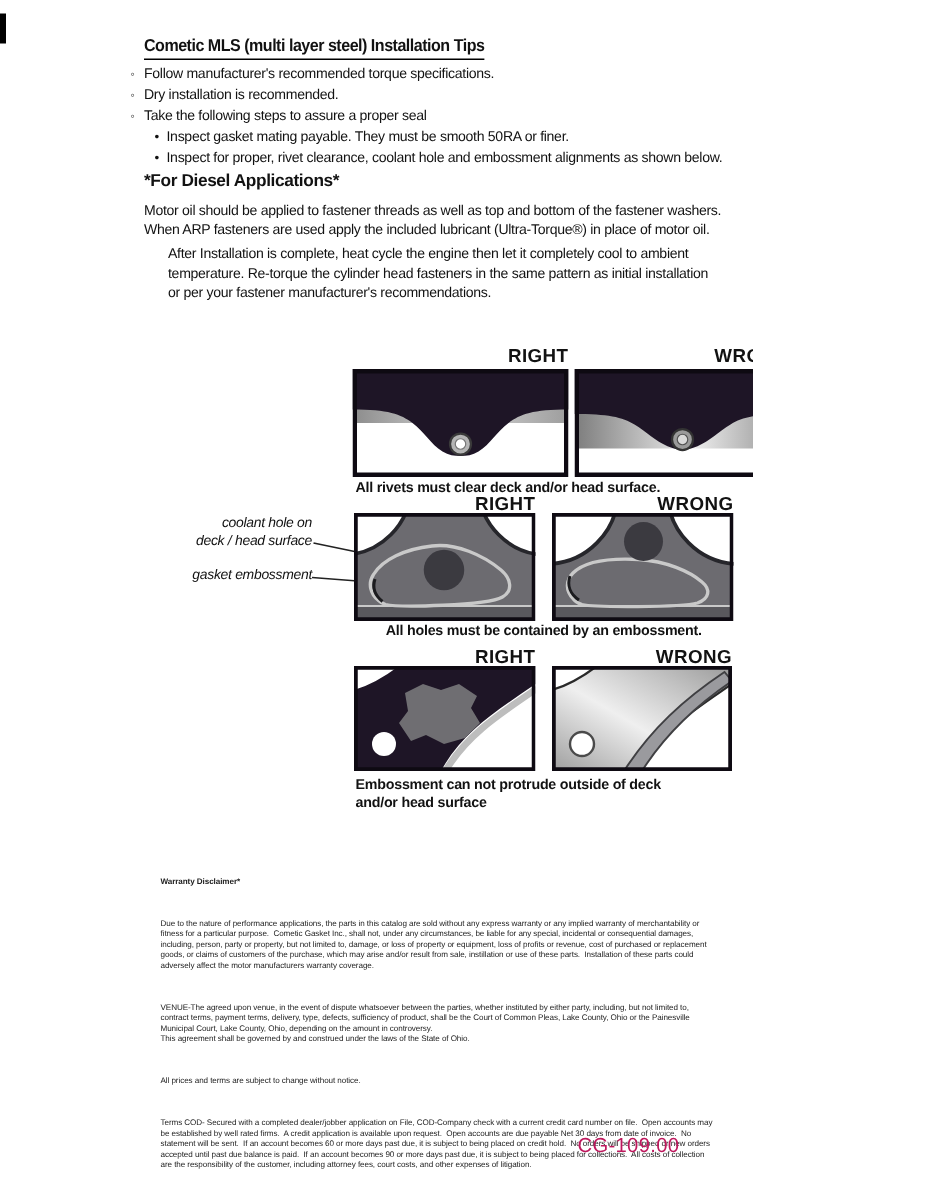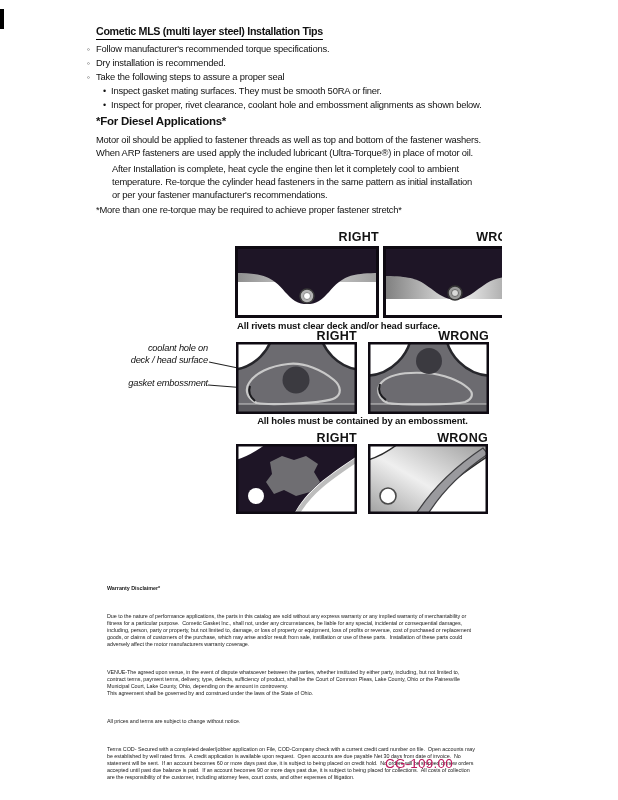--- a/index.html
+++ b/index.html
@@ -51,31 +51,30 @@
 <div class="page">
 
   <div class="abs corner-mark"></div>
 
   <div class="abs title">Cometic MLS (multi layer steel) Installation Tips</div>
 
   <div class="abs tips">
     <div class="tip-row"><span class="mk">◦</span><span>Follow manufacturer's recommended torque specifications.</span></div>
     <div class="tip-row"><span class="mk">◦</span><span>Dry installation is recommended.</span></div>
     <div class="tip-row"><span class="mk">◦</span><span>Take the following steps to assure a proper seal</span></div>
-    <div class="tip-row tip-sub"><span class="mk">•</span><span>Inspect gasket mating surfaces.  They must be smooth 50RA or finer.</span></div>
+    <div class="tip-row tip-sub"><span class="mk">•</span><span>Inspect gasket mating payable.  They must be smooth 50RA or finer.</span></div>
     <div class="tip-row tip-sub"><span class="mk">•</span><span>Inspect for proper, rivet clearance, coolant hole and embossment alignments as shown below.</span></div>
   </div>
 
   <div class="abs diesel-heading">*For Diesel Applications*</div>
   <div class="abs body-para p1">Motor oil should be applied to fastener threads as well as top and bottom of the fastener washers.
 When ARP fasteners are used apply the included lubricant (Ultra-Torque®) in place of motor oil.</div>
   <div class="abs body-para p2">After Installation is complete, heat cycle the engine then let it completely cool to ambient
 temperature. Re-torque the cylinder head fasteners in the same pattern as initial installation
 or per your fastener manufacturer's recommendations.</div>
-  <div class="abs note">*More than one re-torque may be required to achieve proper fastener stretch*</div>
 
   <div class="abs dlabel" style="left:235px; top:230px; width:144px;">RIGHT</div>
   <div class="abs dlabel" style="left:383px; top:230px; width:144px;">WRONG</div>
 
   <svg class="panel" style="left:235px; top:246px;" width="144" height="72" viewBox="0 0 144 72">
     <defs>
       <linearGradient id="deck1" x1="0" y1="0" x2="1" y2="0">
         <stop offset="0" stop-color="#8e8e8e"></stop>
           <stop offset="0.5" stop-color="#d6d6d6"></stop>
           <stop offset="1" stop-color="#9f9f9f"></stop>
@@ -168,20 +167,22 @@
           <stop offset="1" stop-color="#9a9a9a"></stop>
       </linearGradient>
     </defs>
     <rect x="0" y="0" width="120" height="70" fill="#ffffff"></rect>
     <path d="M0,16 Q14,12 30,0 H120 V12 C94,30 71,44 57,70 H0 Z" fill="url(#band3)" stroke="#2a2a2a" stroke-width="1.5"></path>
     <path d="M48,70 C66,42 88,22 115,4 L120,10 C98,25 75,46 60,70 Z" fill="#9a9a9e" stroke="#3f3f42" stroke-width="1.3"></path>
     <circle cx="20" cy="52" r="8" fill="#ffffff" stroke="#4a4a4a" stroke-width="1.6"></circle>
     <rect x="1.25" y="1.25" width="117.5" height="67.5" fill="none" stroke="#0e0a12" stroke-width="2.5"></rect>
   </svg>
 
+  <div class="abs caption" style="left:237px; top:518px;">Embossment can not protrude outside of deck
+and/or head surface</div>
 
   <div class="abs footer">
     <p class="fh">Warranty Disclaimer*</p>
     <p>Due to the nature of performance applications, the parts in this catalog are sold without any express warranty or any implied warranty of merchantability or
 fitness for a particular purpose.  Cometic Gasket Inc., shall not, under any circumstances, be liable for any special, incidental or consequential damages,
 including, person, party or property, but not limited to, damage, or loss of property or equipment, loss of profits or revenue, cost of purchased or replacement
 goods, or claims of customers of the purchase, which may arise and/or result from sale, instillation or use of these parts.  Installation of these parts could
 adversely affect the motor manufacturers warranty coverage.</p>
     <p>VENUE-The agreed upon venue, in the event of dispute whatsoever between the parties, whether instituted by either party, including, but not limited to,
 contract terms, payment terms, delivery, type, defects, sufficiency of product, shall be the Court of Common Pleas, Lake County, Ohio or the Painesville

